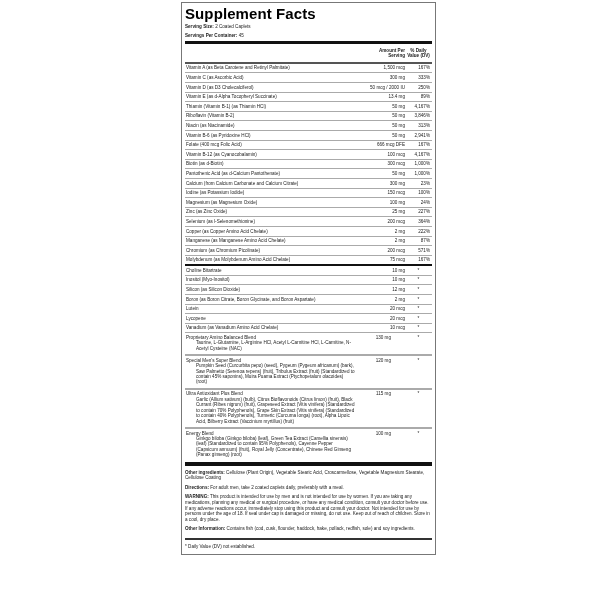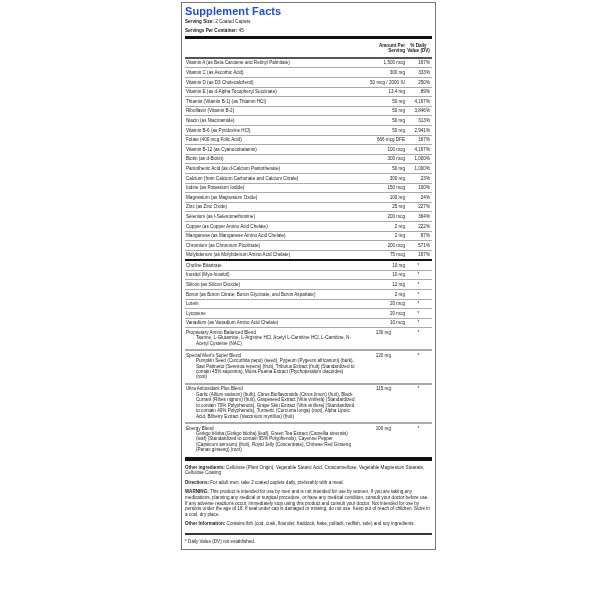--- a/index.html
+++ b/index.html
@@ -2,21 +2,21 @@
 <html><head>
   <meta charset="utf-8">
   <style>
     html, body { margin: 0; padding: 0; background: #ffffff; }
     body { width: 612px; height: 612px; position: relative; overflow: hidden;
            font-family: "Liberation Sans", sans-serif; color: #222; }
     .label {
       position: absolute; left: 181px; top: 2px; width: 247px;
       border: 1px solid #777; padding: 0 3px 3px 3px; box-sizing: content-box;
     }
-    .title { font-size: 11px; font-weight: bold; color: #1d4ed8; margin: 2px 0 1px 0; letter-spacing: 0.1px; }
+    .title { font-size: 15px; font-weight: bold; color: #000000; margin: 2px 0 1px 0; letter-spacing: 0.1px; }
     .serv { font-size: 4.6px; line-height: 8.5px; }
     .serv b { font-weight: bold; }
     .thick { height: 3px; background: #111; margin: 1px 0 0 0; }
     .thick2 { height: 2px; background: #111; }
     .med { height: 2px; background: #555; margin: 0; }
     .hdr { display: flex; font-size: 4.6px; font-weight: bold; line-height: 5.4px; padding: 4px 0 3px 0; }
     .hdr .n { flex: 1; }
     .hdr .a { width: 44px; text-align: right; }
     .hdr .d { width: 27px; text-align: center; }
     .row { display: flex; font-size: 4.6px; line-height: 5.4px; padding: 1.6px 0 1.6px 1px; border-bottom: 1px solid #aaa; }

